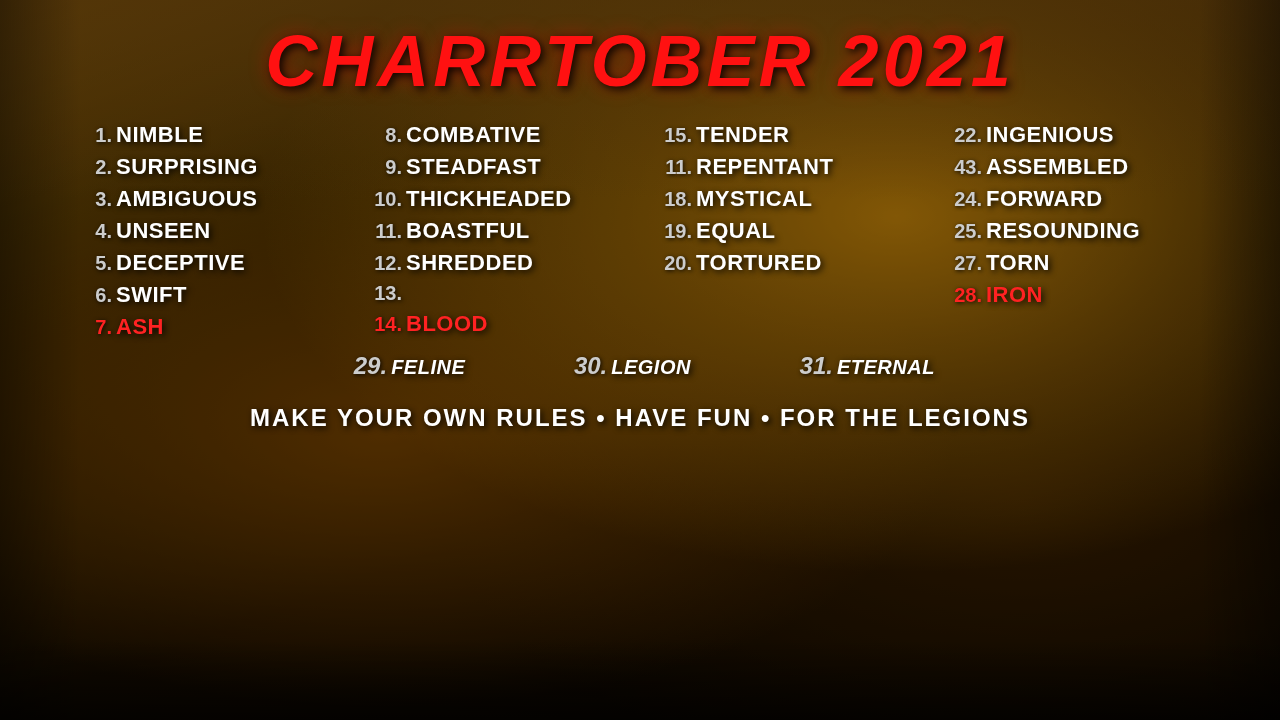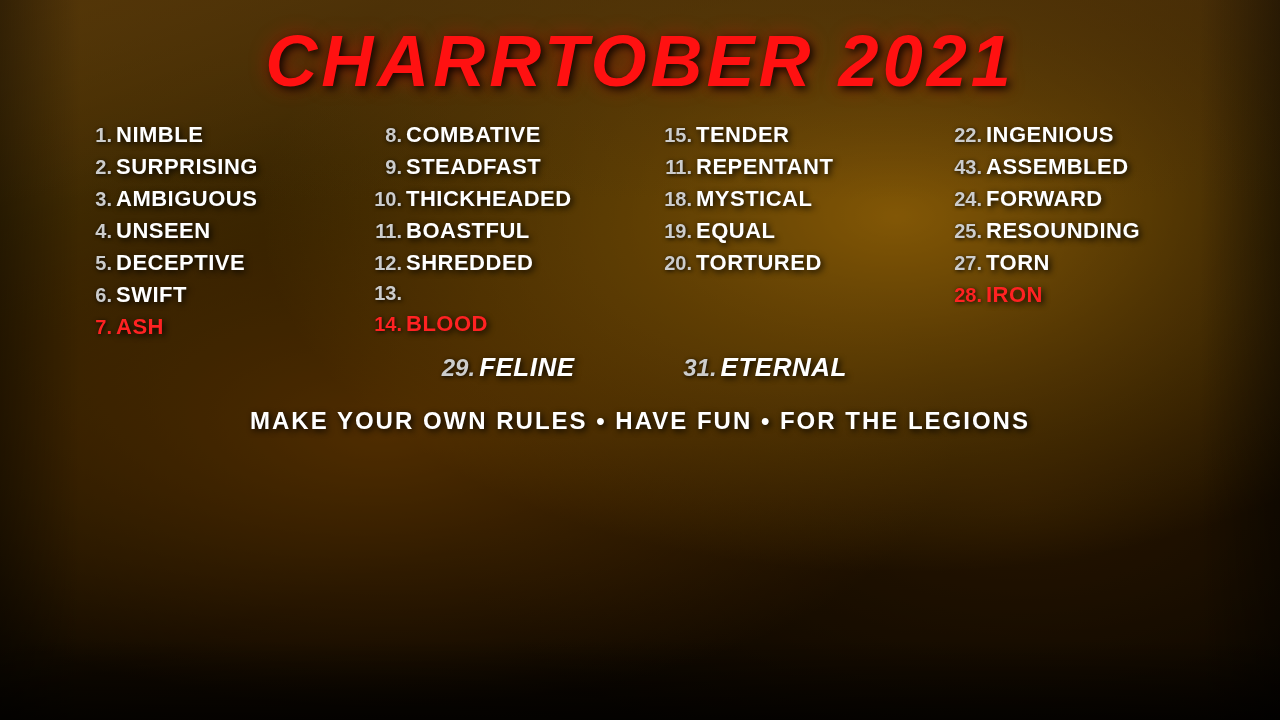--- a/index.html
+++ b/index.html
@@ -126,21 +126,21 @@
       display: flex;
       align-items: baseline;
       font-style: italic;
     }
 
     .bottom-item .item-num {
       font-size: 24px;
     }
 
     .bottom-item .item-label {
-      font-size: 26px;
+      font-size: 20px;
     }
 
     #tagline {
       margin-top: 24px;
       font-size: 24px;
       font-weight: 900;
       color: #ffffff;
       text-transform: uppercase;
       letter-spacing: 2px;
       text-shadow: 2px 2px 6px rgba(0,0,0,0.95);
@@ -295,20 +295,24 @@
           </div>
         </div>
       </div>
 
     <div id="bottom-row">
     <div class="bottom-item">
           <span class="item-num">29.</span>
           <span class="item-label">FELINE</span>
         </div>
         <div class="bottom-item">
+          <span class="item-num">30.</span>
+          <span class="item-label">LEGION</span>
+        </div>
+        <div class="bottom-item">
           <span class="item-num">31.</span>
           <span class="item-label">ETERNAL</span>
         </div>
       </div>
   </div>
 
   <div id="tagline">MAKE YOUR OWN RULES • HAVE FUN • FOR THE LEGIONS</div>
 </div>
 
 </body></html>

